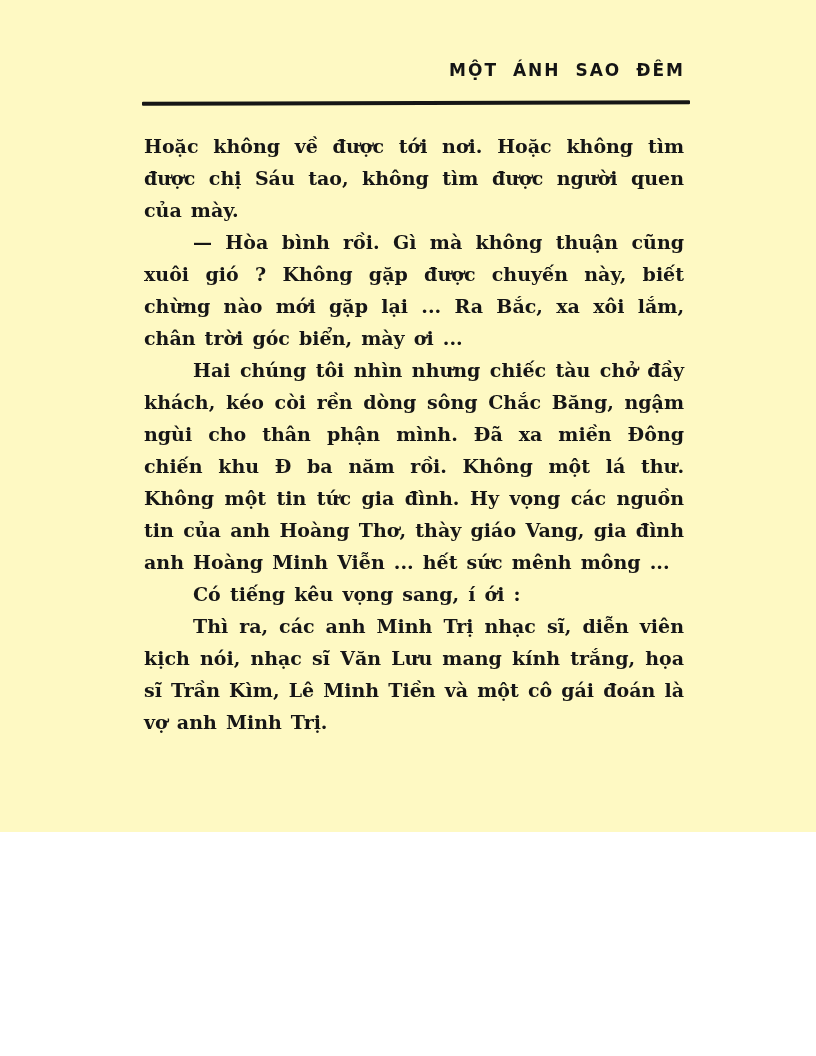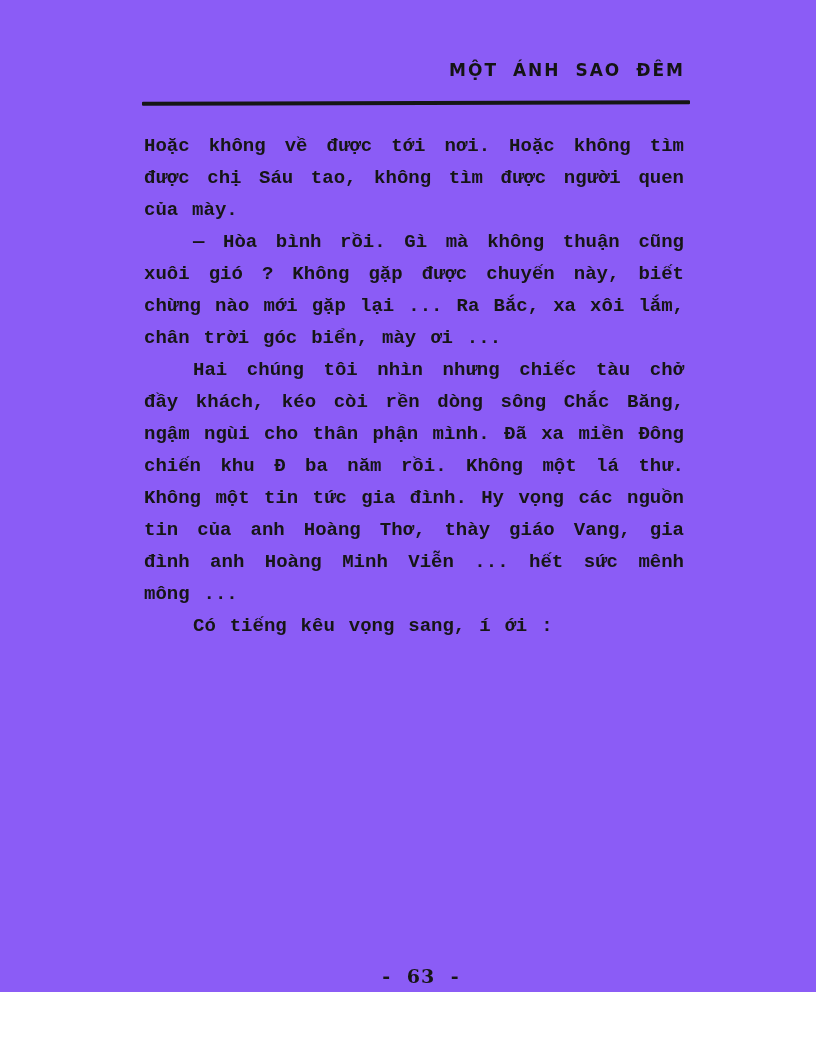--- a/index.html
+++ b/index.html
@@ -3,22 +3,22 @@
 <meta charset="utf-8">
 <style>
   html, body {
     margin: 0;
     padding: 0;
     background: #ffffff;
   }
   .page {
     position: relative;
     width: 816px;
-    height: 992px;
-    background: #8b5cf6;
+    height: 832px;
+    background: #fef9c3;
     color: #141414;
     font-family: "DejaVu Serif", serif;
     overflow: hidden;
   }
   .running-header {
     position: absolute;
     top: 60px;
     left: 143px;
     width: 542px;
     text-align: right;
@@ -48,21 +48,20 @@
     font-size: 19px;
     line-height: 32px;
     font-weight: bold;
     text-align: justify;
     word-spacing: 2.5px;
     color: #161616;
   }
   .page-body p {
     margin: 0;
     padding: 0;
-    font-family: Liberation Mono, monospace;
   }
   .page-body p.p-indent {
     text-indent: 49px;
   }
   .page-number {
     position: absolute;
     top: 960px;
     left: 150px;
     width: 542px;
     text-align: center;
@@ -81,17 +80,18 @@
 
   <div class="running-header">MỘT ÁNH SAO ĐÊM</div>
 
   <div class="header-rule"></div>
 
   <div class="page-body">
     <p>Hoặc không về được tới nơi. Hoặc không tìm được chị Sáu tao, không tìm được người quen của mày.</p>
     <p class="p-indent">— Hòa bình rồi. Gì mà không thuận cũng xuôi gió ? Không gặp được chuyến này, biết chừng nào mới gặp lại ... Ra Bắc, xa xôi lắm, chân trời góc biển, mày ơi ...</p>
     <p class="p-indent">Hai chúng tôi nhìn nhưng chiếc tàu chở đầy khách, kéo còi rền dòng sông Chắc Băng, ngậm ngùi cho thân phận mình. Đã xa miền Đông chiến khu Đ ba năm rồi. Không một lá thư. Không một tin tức gia đình. Hy vọng các nguồn tin của anh Hoàng Thơ, thày giáo Vang, gia đình anh Hoàng Minh Viễn ... hết sức mênh mông ...</p>
     <p class="p-indent">Có tiếng kêu vọng sang, í ới :</p>
+    <p class="p-indent">Thì ra, các anh Minh Trị nhạc sĩ, diễn viên kịch nói, nhạc sĩ Văn Lưu mang kính trắng, họa sĩ Trần Kìm, Lê Minh Tiền và một cô gái đoán là vợ anh Minh Trị.</p>
   </div>
 
   <div class="page-number">- 63 -</div>
 
 </div>
 
 </body></html>

